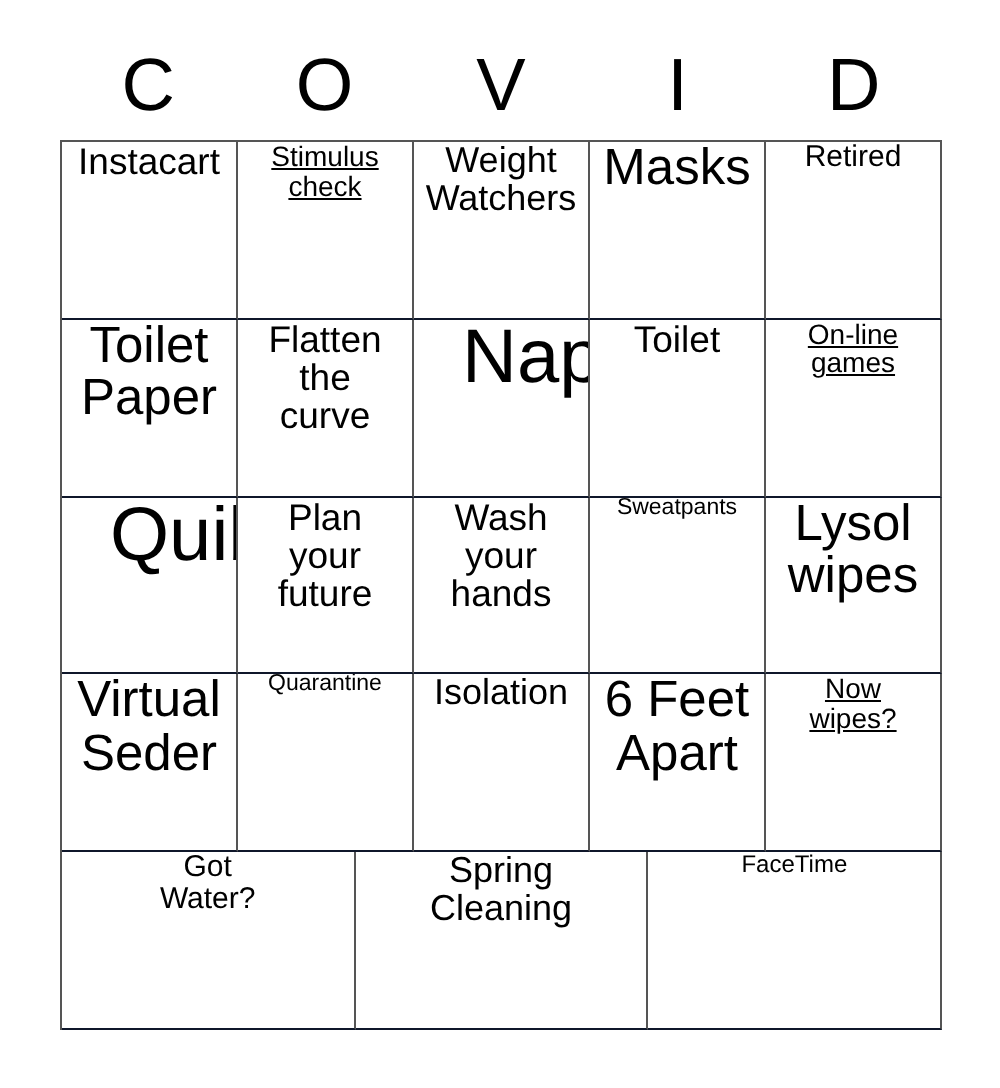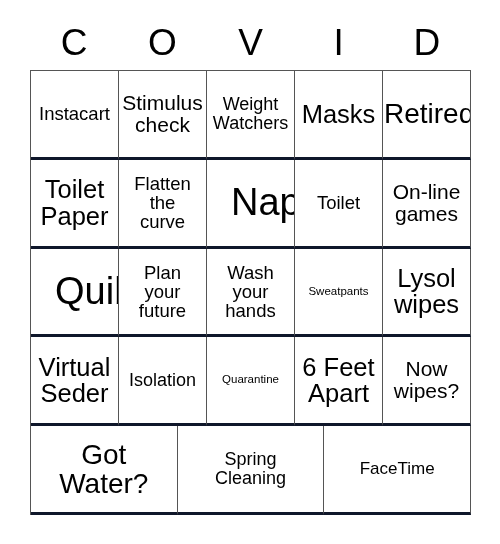--- a/index.html
+++ b/index.html
@@ -59,44 +59,43 @@
   }
   .grid-row {
     flex: 1 1 0;
     display: flex;
     min-height: 0;
   }
   .cell {
     flex: 1 1 0;
     min-width: 0;
     border-right: 1px solid #555555;
-    border-bottom: 3px solid #0f172a;
+    border-bottom: 1px solid #0f172a;
     box-sizing: border-box;
     display: flex;
-    align-items: center;
     justify-content: center;
     text-align: center;
     padding: 0 1px;
     overflow: hidden;
   }
   .cell-text {
     display: block;
     width: 100%;
     line-height: 1.04;
     white-space: pre-line;
     color: #000000;
   }
 
   
   .fs-xs   { font-size: 11.5px; }
-  .fs-sm   { font-size: 17px; }
+  .fs-sm   { font-size: 12px; }
   .fs-md   { font-size: 18px; }
   .fs-ml   { font-size: 18.5px; }
-  .fs-lg   { font-size: 21px; }
-  .fs-xl   { font-size: 28px; }
+  .fs-lg   { font-size: 14px; text-decoration: underline; }
+  .fs-xl   { font-size: 15px; }
   .fs-xxl  { font-size: 25.5px; }
   .fs-huge { font-size: 38px; padding-left: 46px; }
 </style>
 </head>
 <body>
 
 <div id="bingo-card">
 
   <div id="header-row">
     <div class="header-letter">C</div>
@@ -172,24 +171,24 @@
 wipes</span>
         </div>
     </div>
 
     <div class="grid-row">
       <div class="cell">
           <span class="cell-text fs-xxl">Virtual
 Seder</span>
         </div>
       <div class="cell">
+          <span class="cell-text fs-xs">Quarantine</span>
+        </div>
+      <div class="cell">
           <span class="cell-text fs-md">Isolation</span>
-        </div>
-      <div class="cell">
-          <span class="cell-text fs-xs">Quarantine</span>
         </div>
       <div class="cell">
           <span class="cell-text fs-xxl">6 Feet
 Apart</span>
         </div>
       <div class="cell">
           <span class="cell-text fs-lg">Now
 wipes?</span>
         </div>
     </div>

